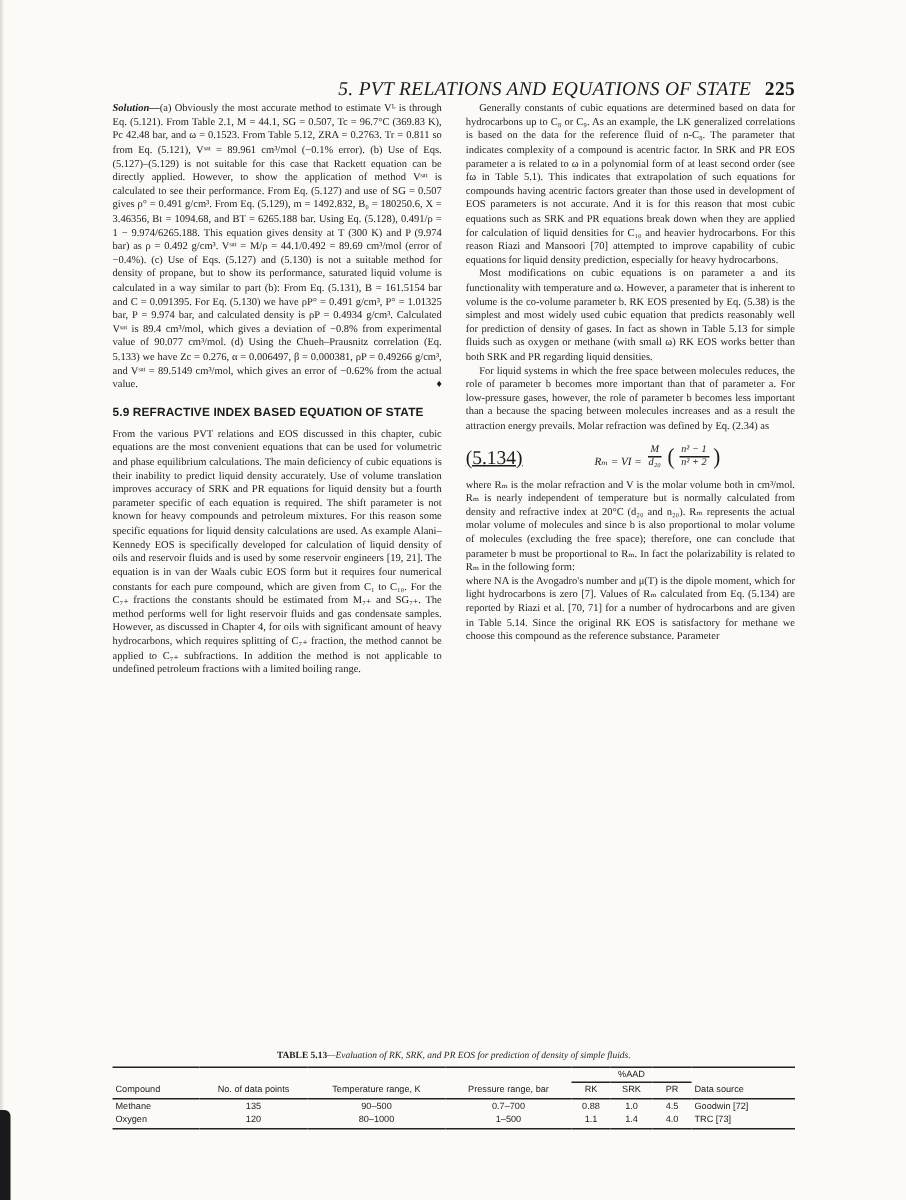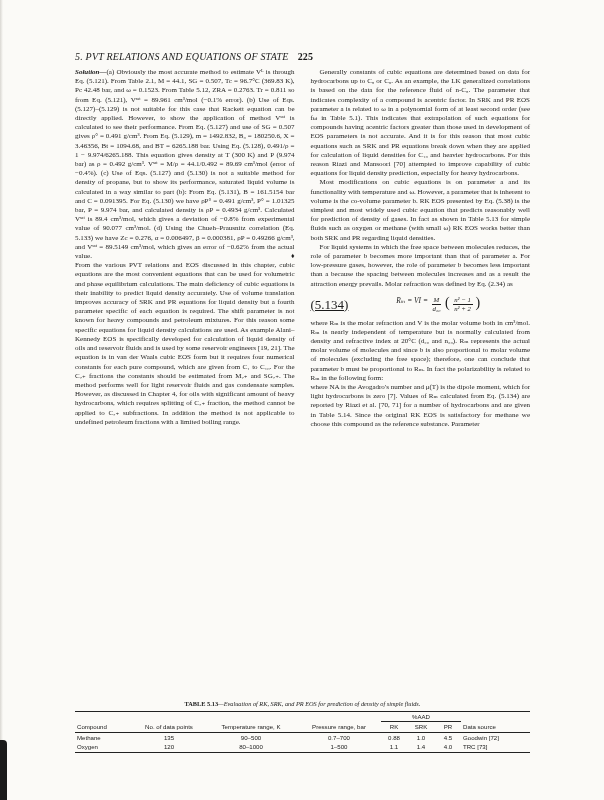--- a/index.html
+++ b/index.html
@@ -16,21 +16,21 @@
   .edge-shade {
     position: absolute; left: 0; top: 0; width: 3px; height: 800px;
     background: linear-gradient(90deg, #d9d7d2, rgba(255,255,255,0));
   }
   .scan-edge {
     position: absolute; left: 0; top: 740px; width: 7px; height: 60px;
     background: #1a1a1a; border-radius: 0 4px 0 0;
   }
   .running-head {
     position: absolute; top: 51px; left: 75px; width: 455px;
-    text-align: left; font-size: 10px; letter-spacing: 0.2px;
+    text-align: right; font-size: 13px; letter-spacing: 0.2px;
   }
   .running-head .title { font-style: italic; }
   .running-head .pagenum { font-weight: bold; margin-left: 9px; }
   .columns {
     position: absolute; top: 68px; left: 75px; width: 455px;
     display: flex; gap: 16px;
   }
   .col {
     width: 219.5px; flex: 0 0 219.5px;
     font-size: 7px; line-height: 9.2px;
@@ -44,21 +44,21 @@
     font-family: "Liberation Sans", "DejaVu Sans", sans-serif;
     font-weight: bold; font-size: 7.9px; line-height: 10px;
     text-align: left; margin: 9px 0 5px 0; letter-spacing: 0.1px;
   }
   .eq-row {
     display: flex; align-items: center;
     margin: 7px 0 6px 0; font-size: 7.4px;
   }
   .eq-label { width: 36px; flex: 0 0 36px; font-size: 13px; text-decoration: underline; }
   .eq-body {
-    flex: 1; display: flex; justify-content: center; align-items: flex-start;
+    flex: 1; display: flex; justify-content: center; align-items: flex-end;
     gap: 3px; font-style: italic;
   }
   .frac { display: inline-flex; flex-direction: column; align-items: center; line-height: 1.15; font-size: 6.8px; }
   .frac .num { border-bottom: 0.7px solid #1b1b1b; padding: 0 1.5px; }
   .frac .den { padding: 0 1.5px; }
   .paren { font-size: 14px; font-weight: 400; line-height: 1; transform: scaleY(1.1); font-style: normal; }
   .table-block {
     position: absolute; left: 75px; top: 700px; width: 455px;
     background: #fbfaf7;
     font-family: "Liberation Sans", "DejaVu Sans", sans-serif;
@@ -85,20 +85,21 @@
 
   <div class="running-head">
     <span class="title">5. PVT RELATIONS AND EQUATIONS OF STATE</span><span class="pagenum">225</span>
   </div>
 
   <div class="columns">
 
     <div class="col">
       <p><span class="solution-lead">Solution—</span><span>(a) Obviously the most accurate method to estimate Vᴸ is through Eq. (5.121). From Table 2.1, M = 44.1, SG = 0.507, Tc = 96.7°C (369.83 K), Pc 42.48 bar, and ω = 0.1523. From Table 5.12, ZRA = 0.2763. Tr = 0.811 so from Eq. (5.121), Vˢᵃᵗ = 89.961 cm³/mol (−0.1% error). (b) Use of Eqs. (5.127)–(5.129) is not suitable for this case that Rackett equation can be directly applied. However, to show the application of method Vˢᵃᵗ is calculated to see their performance. From Eq. (5.127) and use of SG = 0.507 gives ρ° = 0.491 g/cm³. From Eq. (5.129), m = 1492.832, B₀ = 180250.6, X = 3.46356, Bt = 1094.68, and BT = 6265.188 bar. Using Eq. (5.128), 0.491/ρ = 1 − 9.974/6265.188. This equation gives density at T (300 K) and P (9.974 bar) as ρ = 0.492 g/cm³. Vˢᵃᵗ = M/ρ = 44.1/0.492 = 89.69 cm³/mol (error of −0.4%). (c) Use of Eqs. (5.127) and (5.130) is not a suitable method for density of propane, but to show its performance, saturated liquid volume is calculated in a way similar to part (b): From Eq. (5.131), B = 161.5154 bar and C = 0.091395. For Eq. (5.130) we have ρP° = 0.491 g/cm³, P° = 1.01325 bar, P = 9.974 bar, and calculated density is ρP = 0.4934 g/cm³. Calculated Vˢᵃᵗ is 89.4 cm³/mol, which gives a deviation of −0.8% from experimental value of 90.077 cm³/mol. (d) Using the Chueh–Prausnitz correlation (Eq. 5.133) we have Zc = 0.276, α = 0.006497, β = 0.000381, ρP = 0.49266 g/cm³, and Vˢᵃᵗ = 89.5149 cm³/mol, which gives an error of −0.62% from the actual value.</span><span class="end-mark">♦</span></p>
 
+      <h2 class="section-heading">5.9 REFRACTIVE INDEX BASED EQUATION OF STATE</h2>
 
       <p>From the various PVT relations and EOS discussed in this chapter, cubic equations are the most convenient equations that can be used for volumetric and phase equilibrium calculations. The main deficiency of cubic equations is their inability to predict liquid density accurately. Use of volume translation improves accuracy of SRK and PR equations for liquid density but a fourth parameter specific of each equation is required. The shift parameter is not known for heavy compounds and petroleum mixtures. For this reason some specific equations for liquid density calculations are used. As example Alani–Kennedy EOS is specifically developed for calculation of liquid density of oils and reservoir fluids and is used by some reservoir engineers [19, 21]. The equation is in van der Waals cubic EOS form but it requires four numerical constants for each pure compound, which are given from C₁ to C₁₀. For the C₇₊ fractions the constants should be estimated from M₇₊ and SG₇₊. The method performs well for light reservoir fluids and gas condensate samples. However, as discussed in Chapter 4, for oils with significant amount of heavy hydrocarbons, which requires splitting of C₇₊ fraction, the method cannot be applied to C₇₊ subfractions. In addition the method is not applicable to undefined petroleum fractions with a limited boiling range.</p>
     </div>
 
     <div class="col">
       <p class="indent">Generally constants of cubic equations are determined based on data for hydrocarbons up to C₈ or C₉. As an example, the LK generalized correlations is based on the data for the reference fluid of n-C₈. The parameter that indicates complexity of a compound is acentric factor. In SRK and PR EOS parameter a is related to ω in a polynomial form of at least second order (see fω in Table 5.1). This indicates that extrapolation of such equations for compounds having acentric factors greater than those used in development of EOS parameters is not accurate. And it is for this reason that most cubic equations such as SRK and PR equations break down when they are applied for calculation of liquid densities for C₁₀ and heavier hydrocarbons. For this reason Riazi and Mansoori [70] attempted to improve capability of cubic equations for liquid density prediction, especially for heavy hydrocarbons.</p>
       <p class="indent">Most modifications on cubic equations is on parameter a and its functionality with temperature and ω. However, a parameter that is inherent to volume is the co-volume parameter b. RK EOS presented by Eq. (5.38) is the simplest and most widely used cubic equation that predicts reasonably well for prediction of density of gases. In fact as shown in Table 5.13 for simple fluids such as oxygen or methane (with small ω) RK EOS works better than both SRK and PR regarding liquid densities.</p>
       <p class="indent">For liquid systems in which the free space between molecules reduces, the role of parameter b becomes more important than that of parameter a. For low-pressure gases, however, the role of parameter b becomes less important than a because the spacing between molecules increases and as a result the attraction energy prevails. Molar refraction was defined by Eq. (2.34) as</p>
 
       <div class="eq-row">

